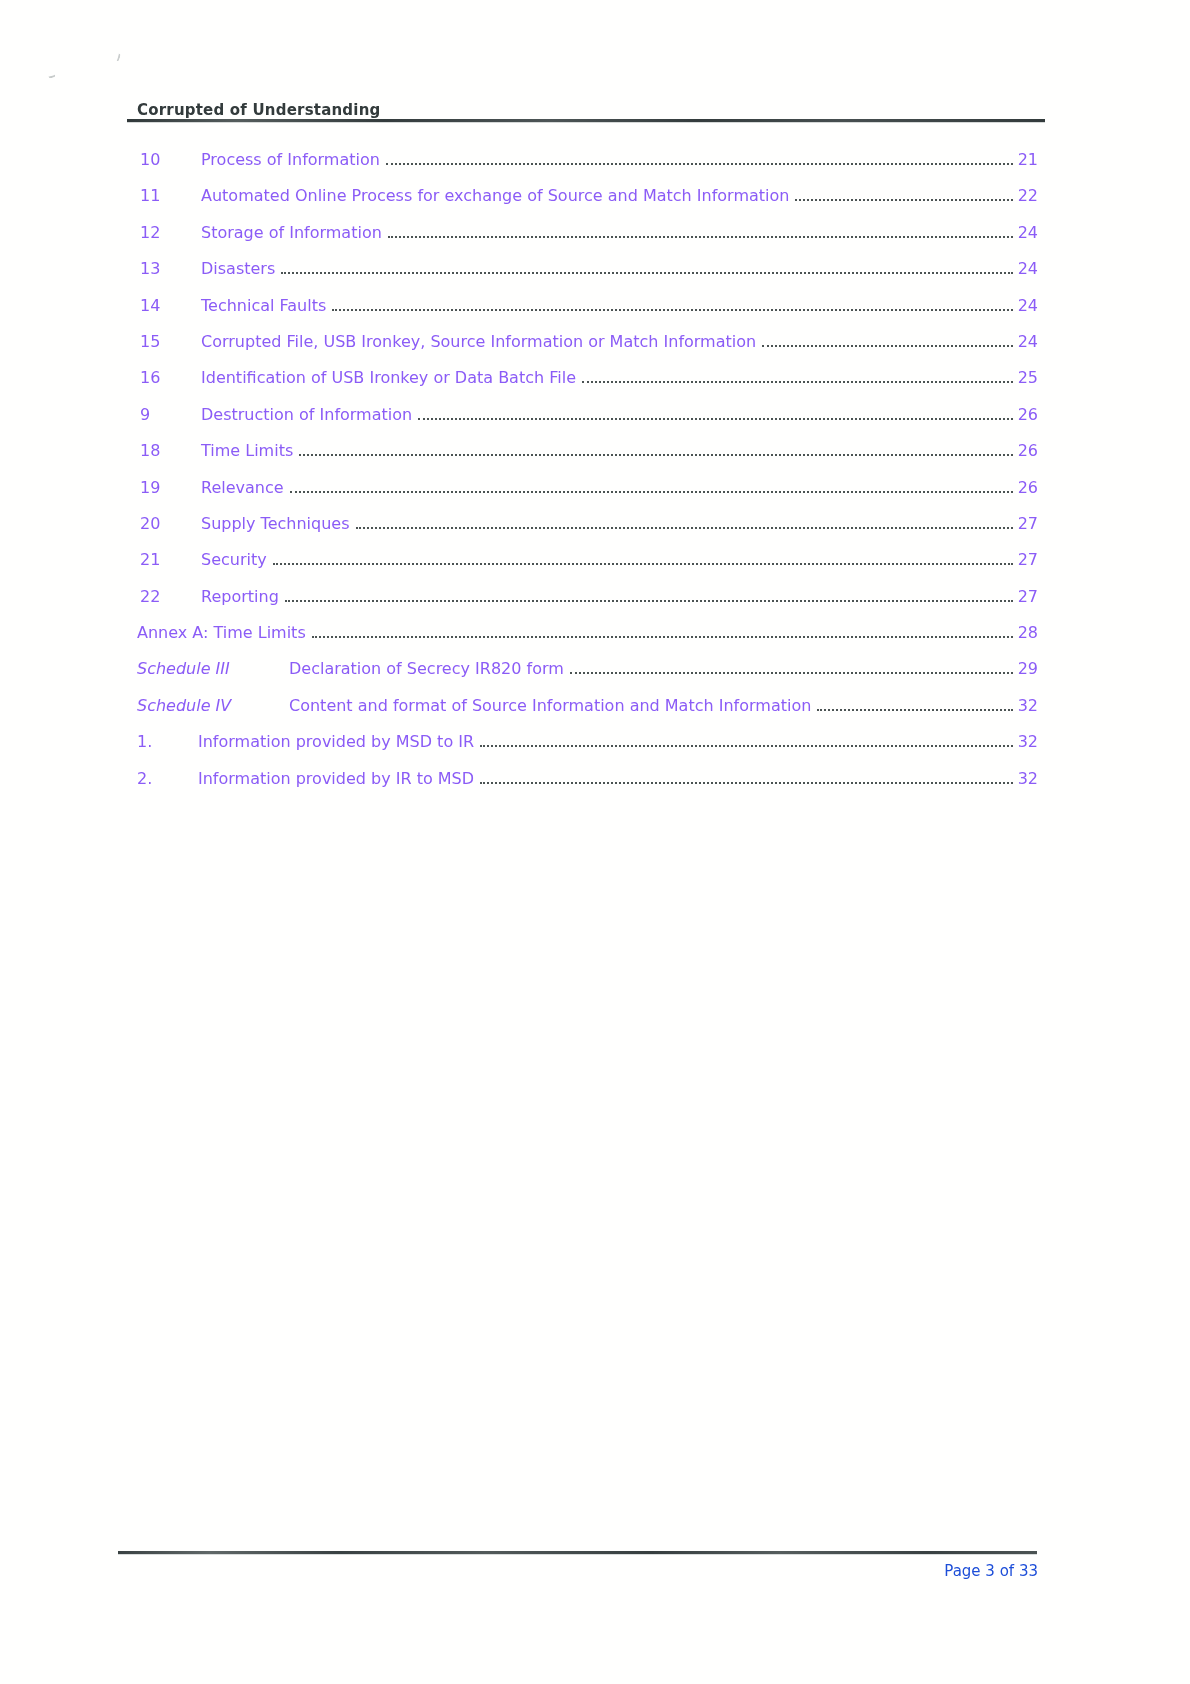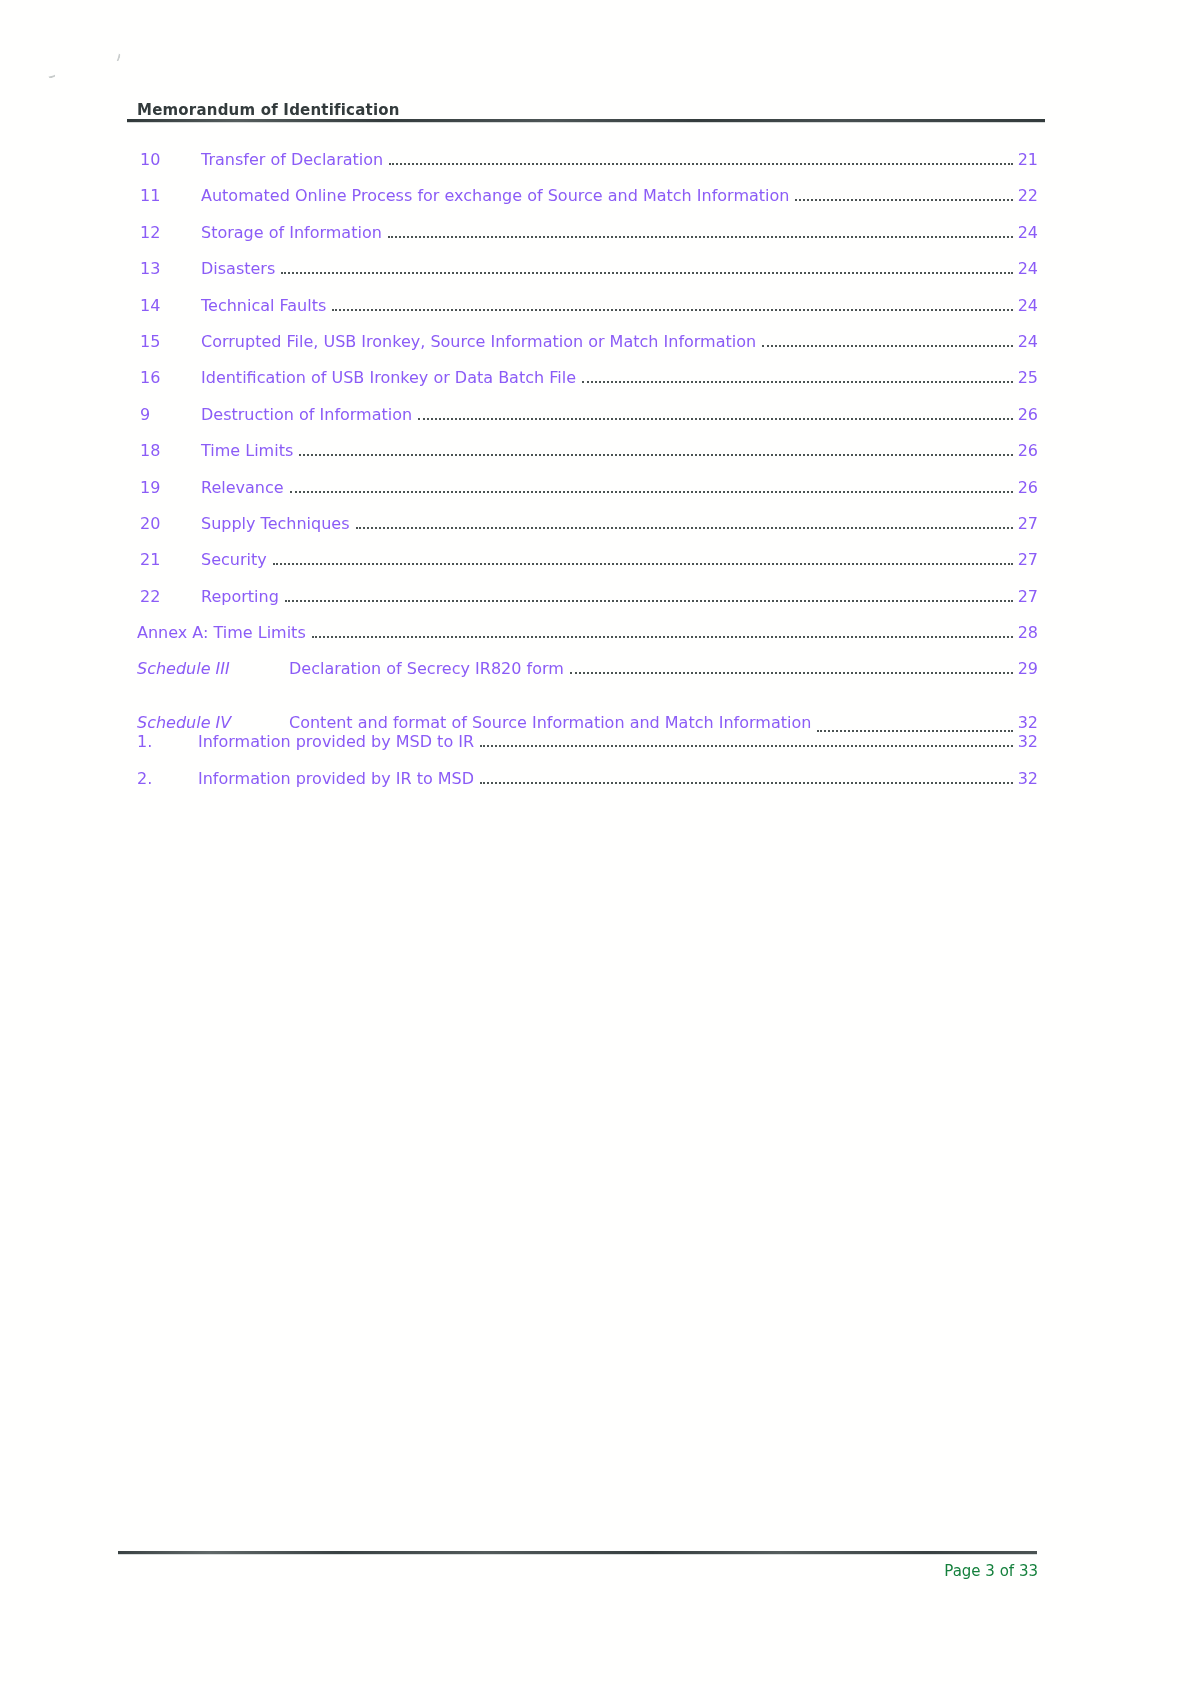--- a/index.html
+++ b/index.html
@@ -74,39 +74,39 @@
     background: linear-gradient(to right,
       #3a4243 0%, #606868 10%, #394142 24%, #525a5a 40%,
       #363e3f 58%, #555d5d 72%, #394142 88%, #4b5353 100%);
     box-shadow: 0 1px 0 rgba(130,138,138,0.3);
   }
   .footer-text {
     position: absolute; left: 140px; top: 1562px;
     width: 898px;
     text-align: right;
     font-size: 15px;
-    color: #15803d;
+    color: #1d4ed8;
   }
 </style>
 </head>
 <body>
 
 <div class="page">
 
   <div class="mark-a"></div>
   <div class="mark-b"></div>
 
-  <div class="header-title">Memorandum of Identification</div>
+  <div class="header-title">Corrupted of Understanding</div>
   <div class="header-rule"></div>
 
   <div class="toc">
 
     <div class="row row-num">
       <span class="c1">10</span>
-      <span class="title">Transfer of Declaration</span>
+      <span class="title">Process of Information</span>
       <span class="dots"></span>
       <span class="pg">21</span>
     </div>
 
     <div class="row row-num">
       <span class="c1">11</span>
       <span class="title">Automated Online Process for exchange of Source and Match Information</span>
       <span class="dots"></span>
       <span class="pg">22</span>
     </div>
@@ -194,21 +194,21 @@
       <span class="pg">28</span>
     </div>
 
     <div class="row row-sched" style="margin-left:-3px;">
       <span class="c1">Schedule III</span>
       <span class="title">Declaration of Secrecy IR820 form</span>
       <span class="dots"></span>
       <span class="pg">29</span>
     </div>
 
-    <div class="row row-sched" style="margin-left:-3px;align-items:flex-end;">
+    <div class="row row-sched" style="margin-left:-3px;">
       <span class="c1">Schedule IV</span>
       <span class="title">Content and format of Source Information  and Match Information</span>
       <span class="dots"></span>
       <span class="pg">32</span>
     </div>
 
     <div class="row row-num" style="margin-left:-3px;">
       <span class="c1">1.</span>
       <span class="title">Information provided by MSD to IR</span>
       <span class="dots"></span>

